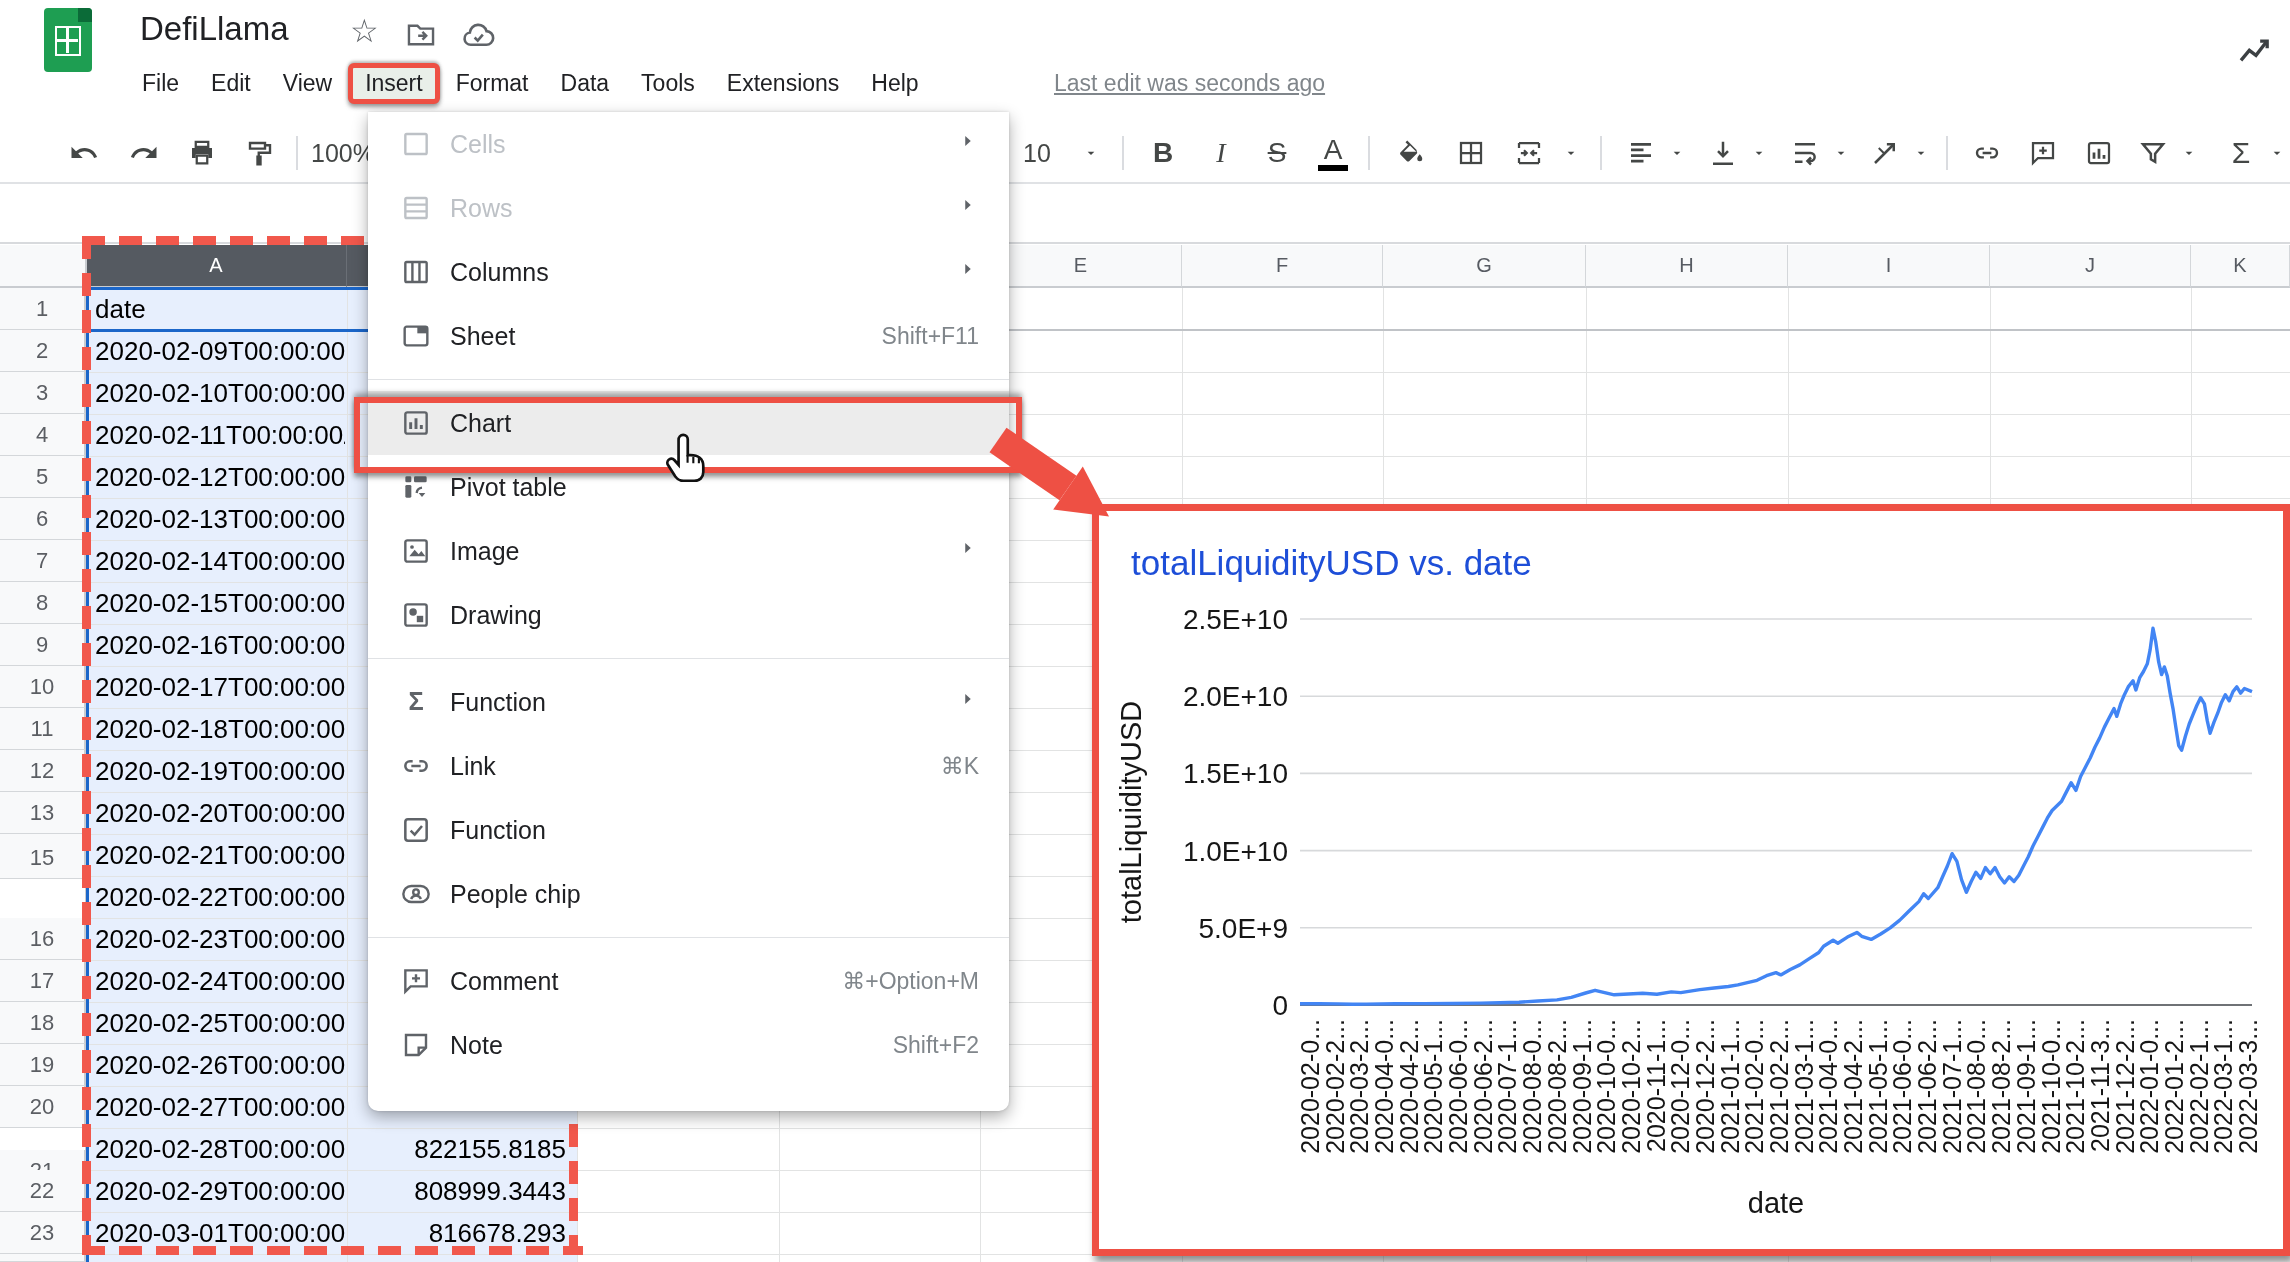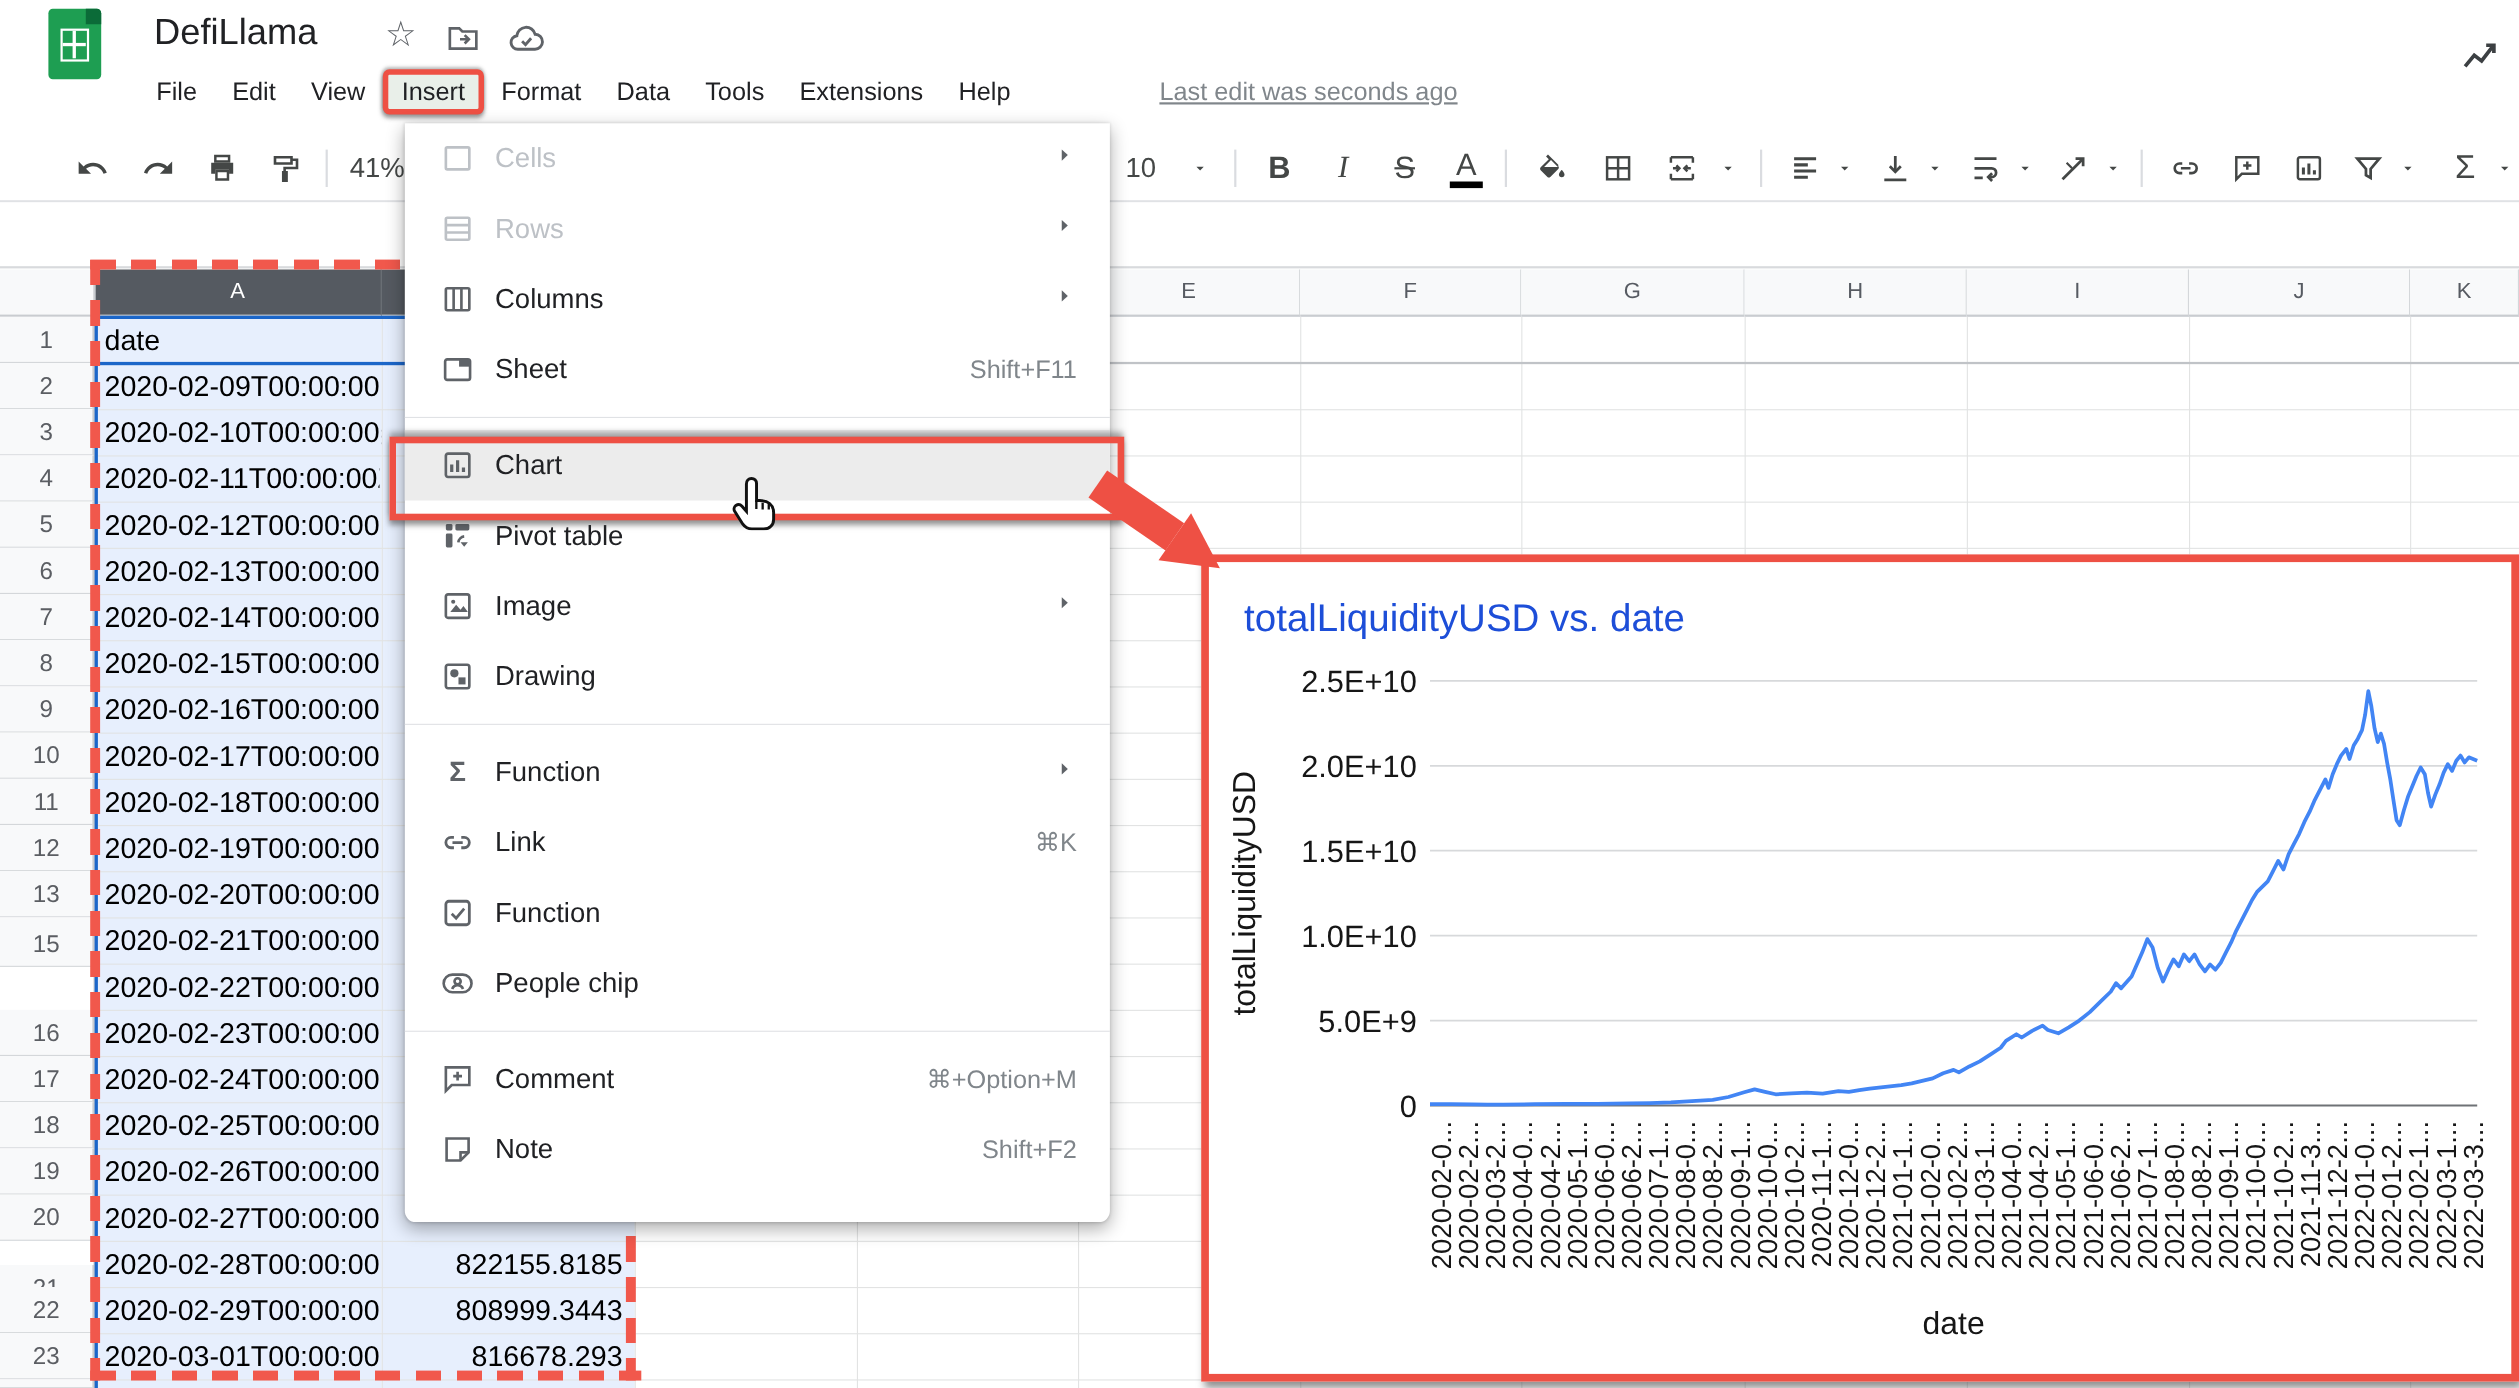--- a/index.html
+++ b/index.html
@@ -140,21 +140,21 @@
         </svg>
       </span>
     <span class="tb" style="left:238px;width:44px">
         <svg viewBox="0 0 24 24" fill="none" stroke="currentColor" stroke-width="1.9">
           <path d="M4 4h12v4.5H4z"></path>
           <path d="M16 5.8h4v6h-9v3.2"></path>
           <path d="M10 15h2.4v6H10z" fill="currentColor"></path>
         </svg>
       </span>
     <span class="tbdiv" style="left:296px"></span>
-    <span class="tb tbtxt" style="left:308px;width:70px">41%</span>
+    <span class="tb tbtxt" style="left:308px;width:70px">100%</span>
     <span class="tb tbtxt" style="left:1012px;width:50px">10</span>
     <span class="tb" style="left:1078px;width:26px">
         <svg class="caret" viewBox="0 0 24 24">
           <path d="M7 10l5 5 5-5z" fill="currentColor"></path>
         </svg>
       </span>
     <span class="tbdiv" style="left:1122px"></span>
     <span class="tb" style="left:1140px;width:46px;font-size:28px;font-weight:bold">B</span>
     <span class="tb" style="left:1198px;width:46px;font-size:28px;font-style:italic;font-family:'Liberation Serif',serif">I</span>
     <span class="tb" style="left:1254px;width:46px;font-size:28px;text-decoration:line-through">S</span>

